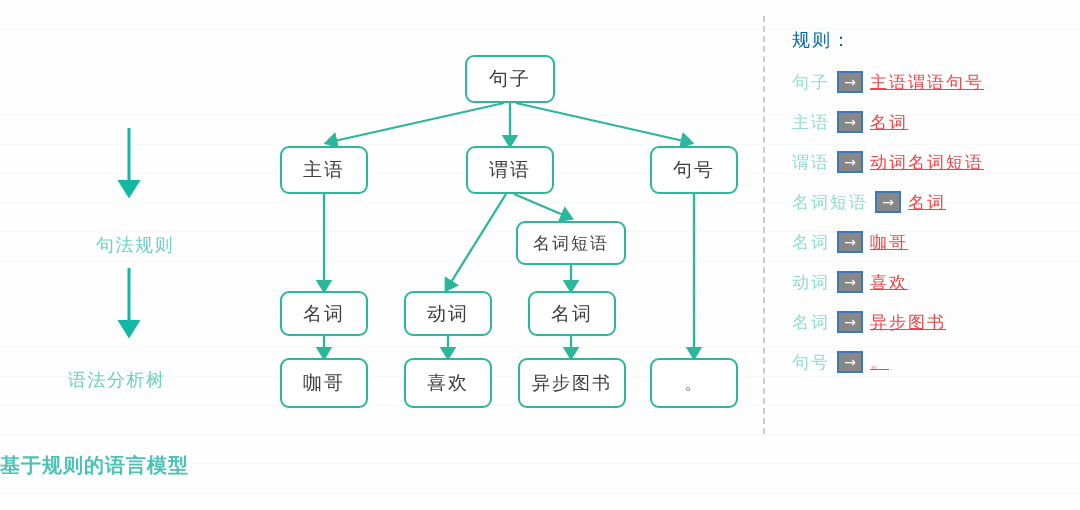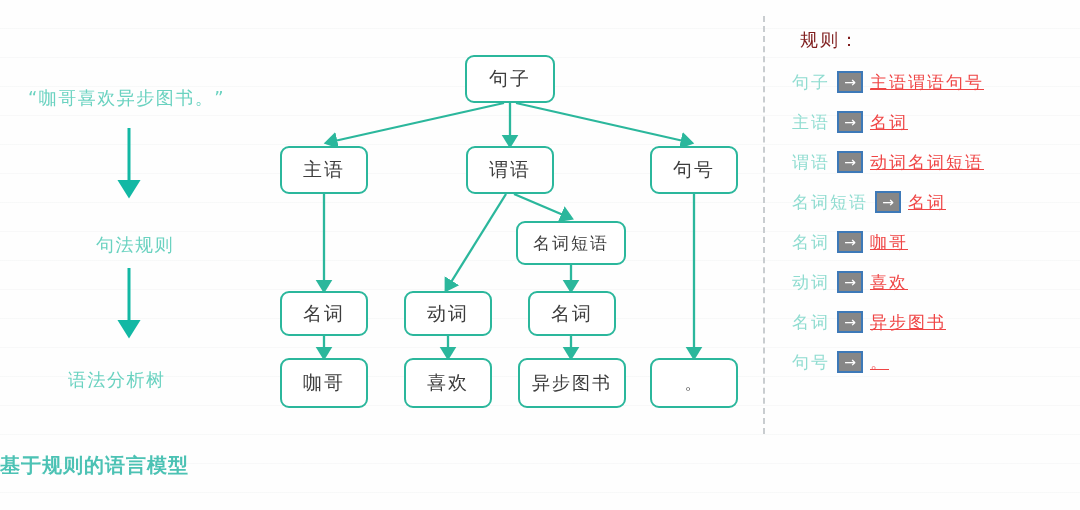--- a/index.html
+++ b/index.html
@@ -75,26 +75,25 @@
   }
 
   
   #rules {
     position: absolute;
     left: 792px;
     top: 28px;
     width: 280px;
   }
   .rules-title {
-    color: #7f1d1d;
+    color: #0369a1;
     font-size: 18px;
     letter-spacing: 2px;
     margin-bottom: 14px;
     white-space: nowrap;
-    margin-left: 8px;
   }
   .rule-row {
     display: flex;
     align-items: center;
     height: 32px;
     margin-bottom: 8px;
     white-space: nowrap;
   }
   .rule-lhs, .rule-rhs {
     color: #8fdcd0;
@@ -132,21 +131,20 @@
     font-family: "DejaVu Sans", "Liberation Sans", sans-serif;
   }
 </style>
 </head>
 <body>
 
 <div id="canvas">
 
   <div id="bg-lines"></div>
 
-  <div class="left-text" style="left:28px; top:86px;">“咖哥喜欢异步图书。”</div>
 
   <div class="left-text" style="left:78px; top:233px;margin-left:18px;">句法规则</div>
 
   <div class="left-text" style="left:68px; top:368px;font-family:Liberation Serif, serif;">语法分析树</div>
 
   <svg id="left-svg">
     <defs>
       <marker id="lhead" markerWidth="9" markerHeight="9" refX="3.4" refY="4.5" orient="auto" markerUnits="strokeWidth">
         <path d="M0,0.6 L6.2,4.5 L0,8.4 z" fill="#12b8a4"></path>
       </marker>

